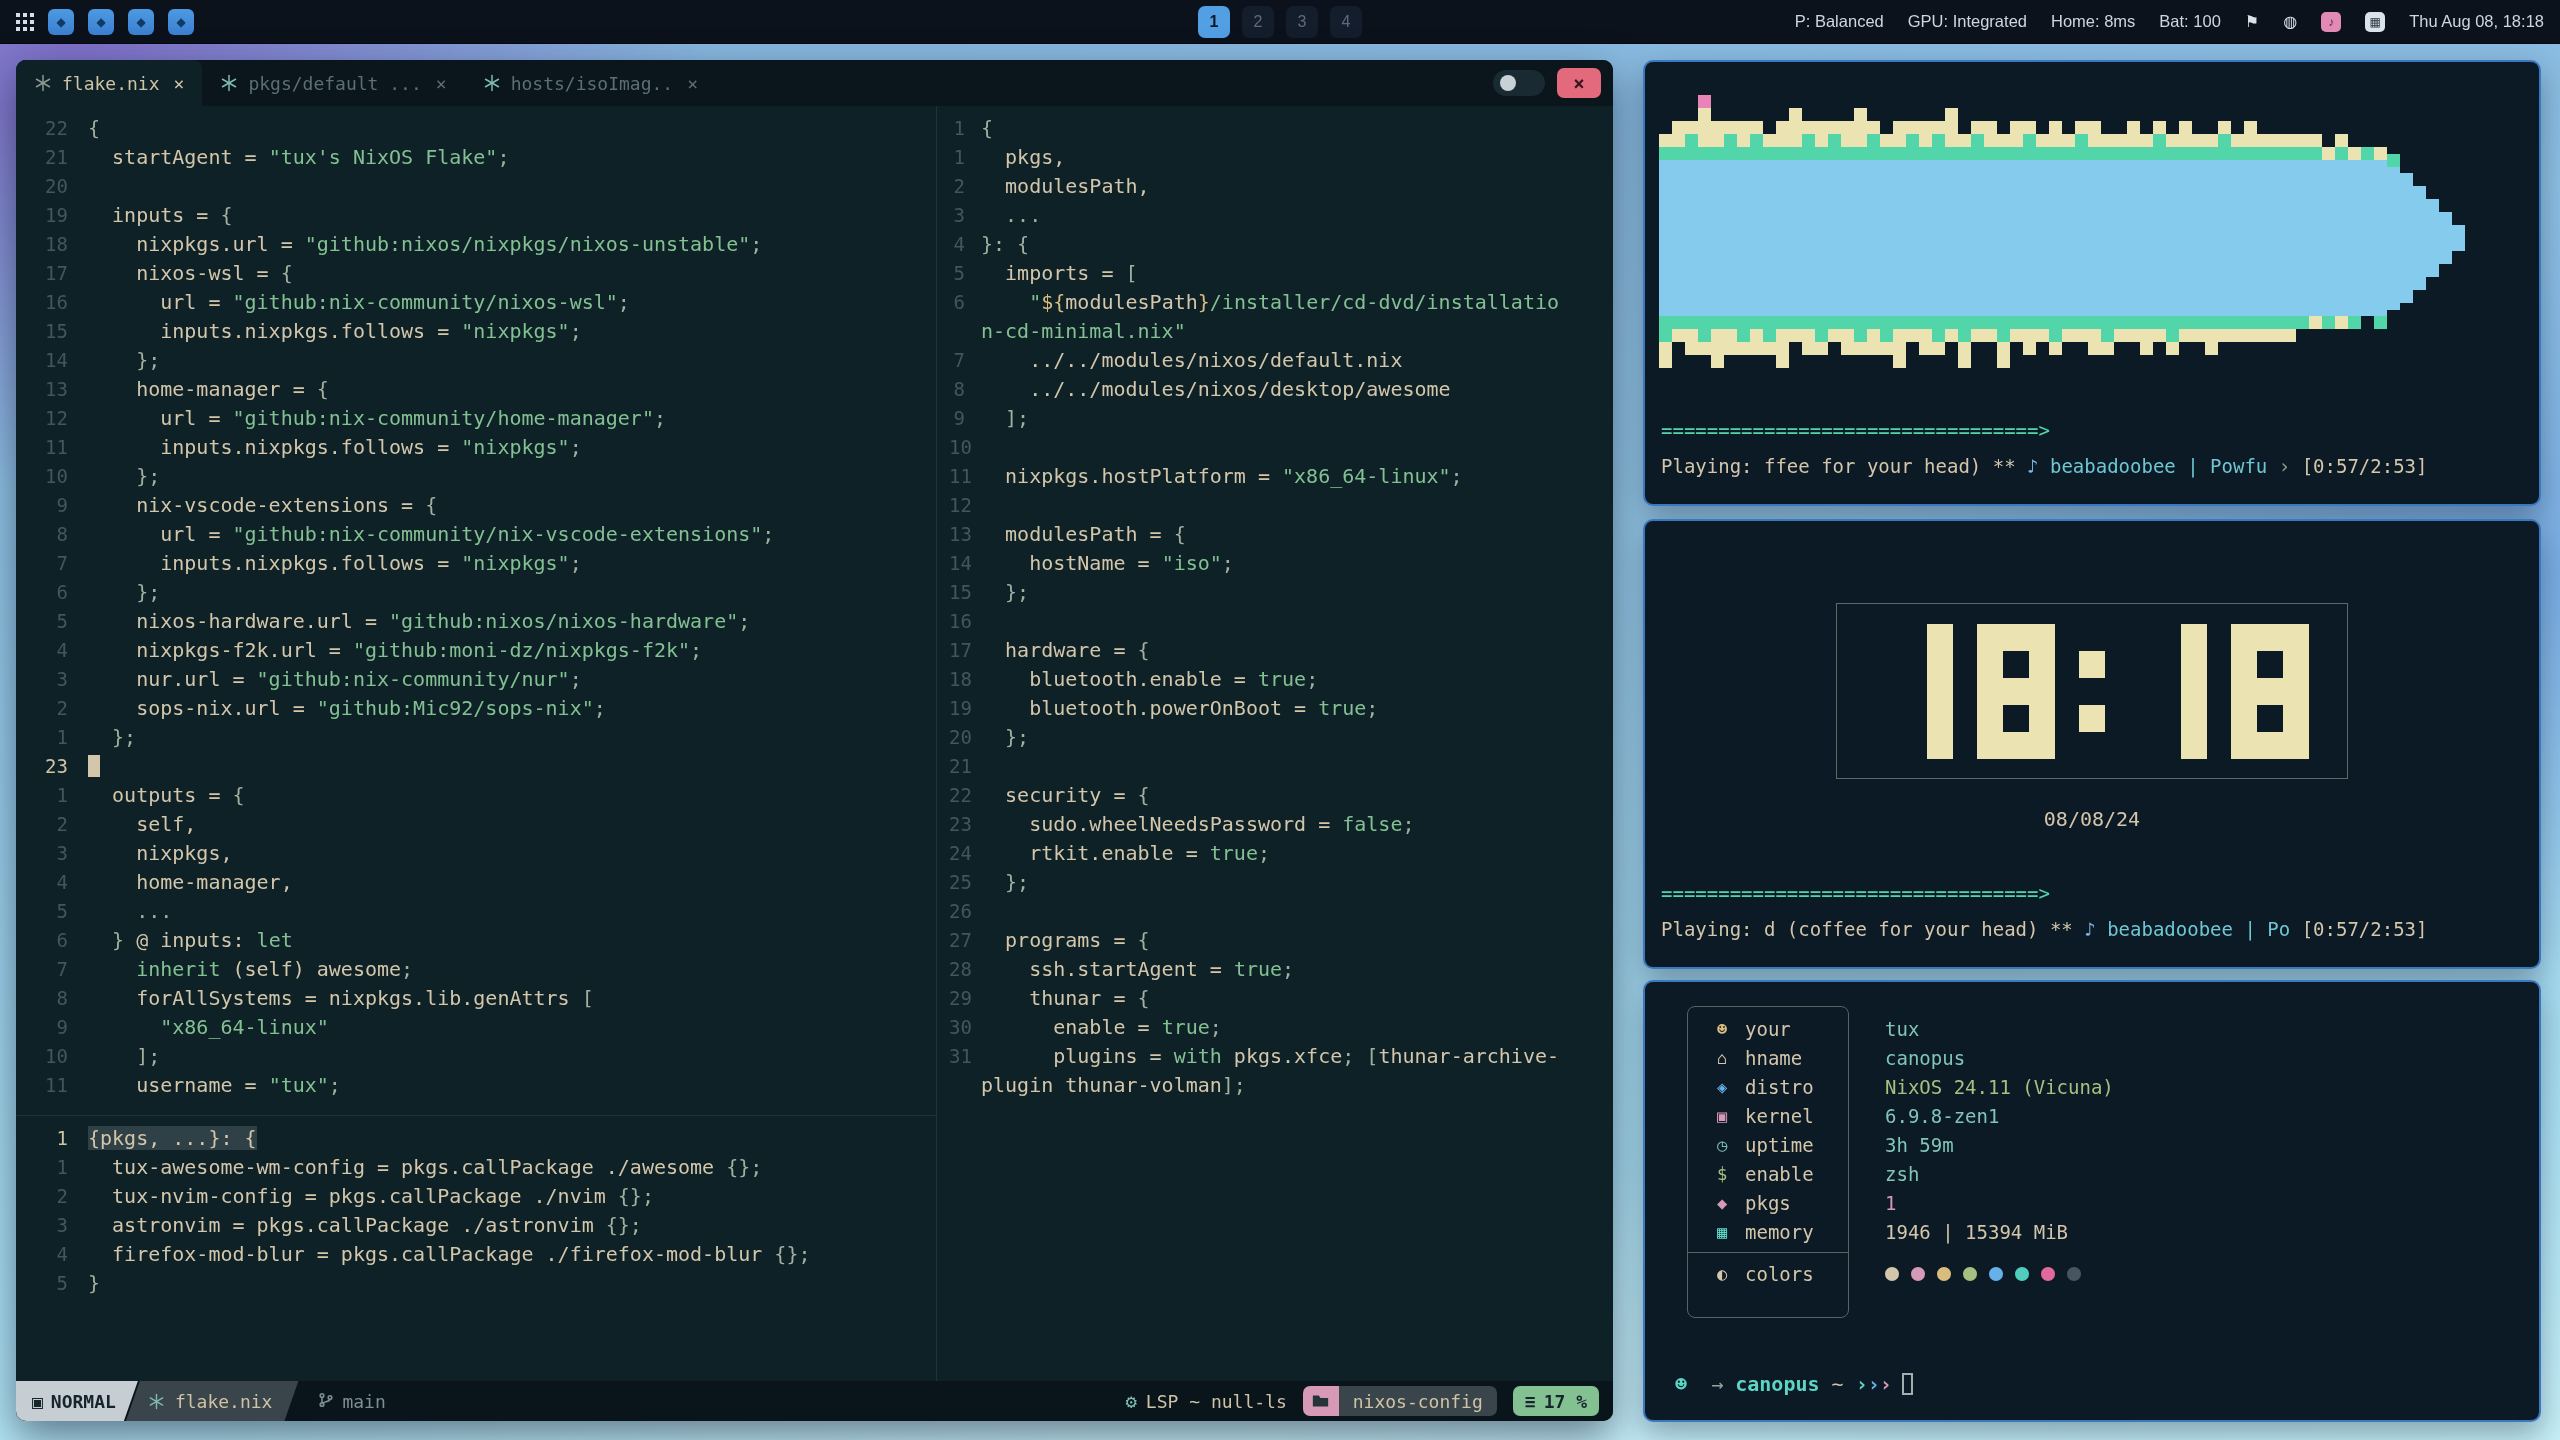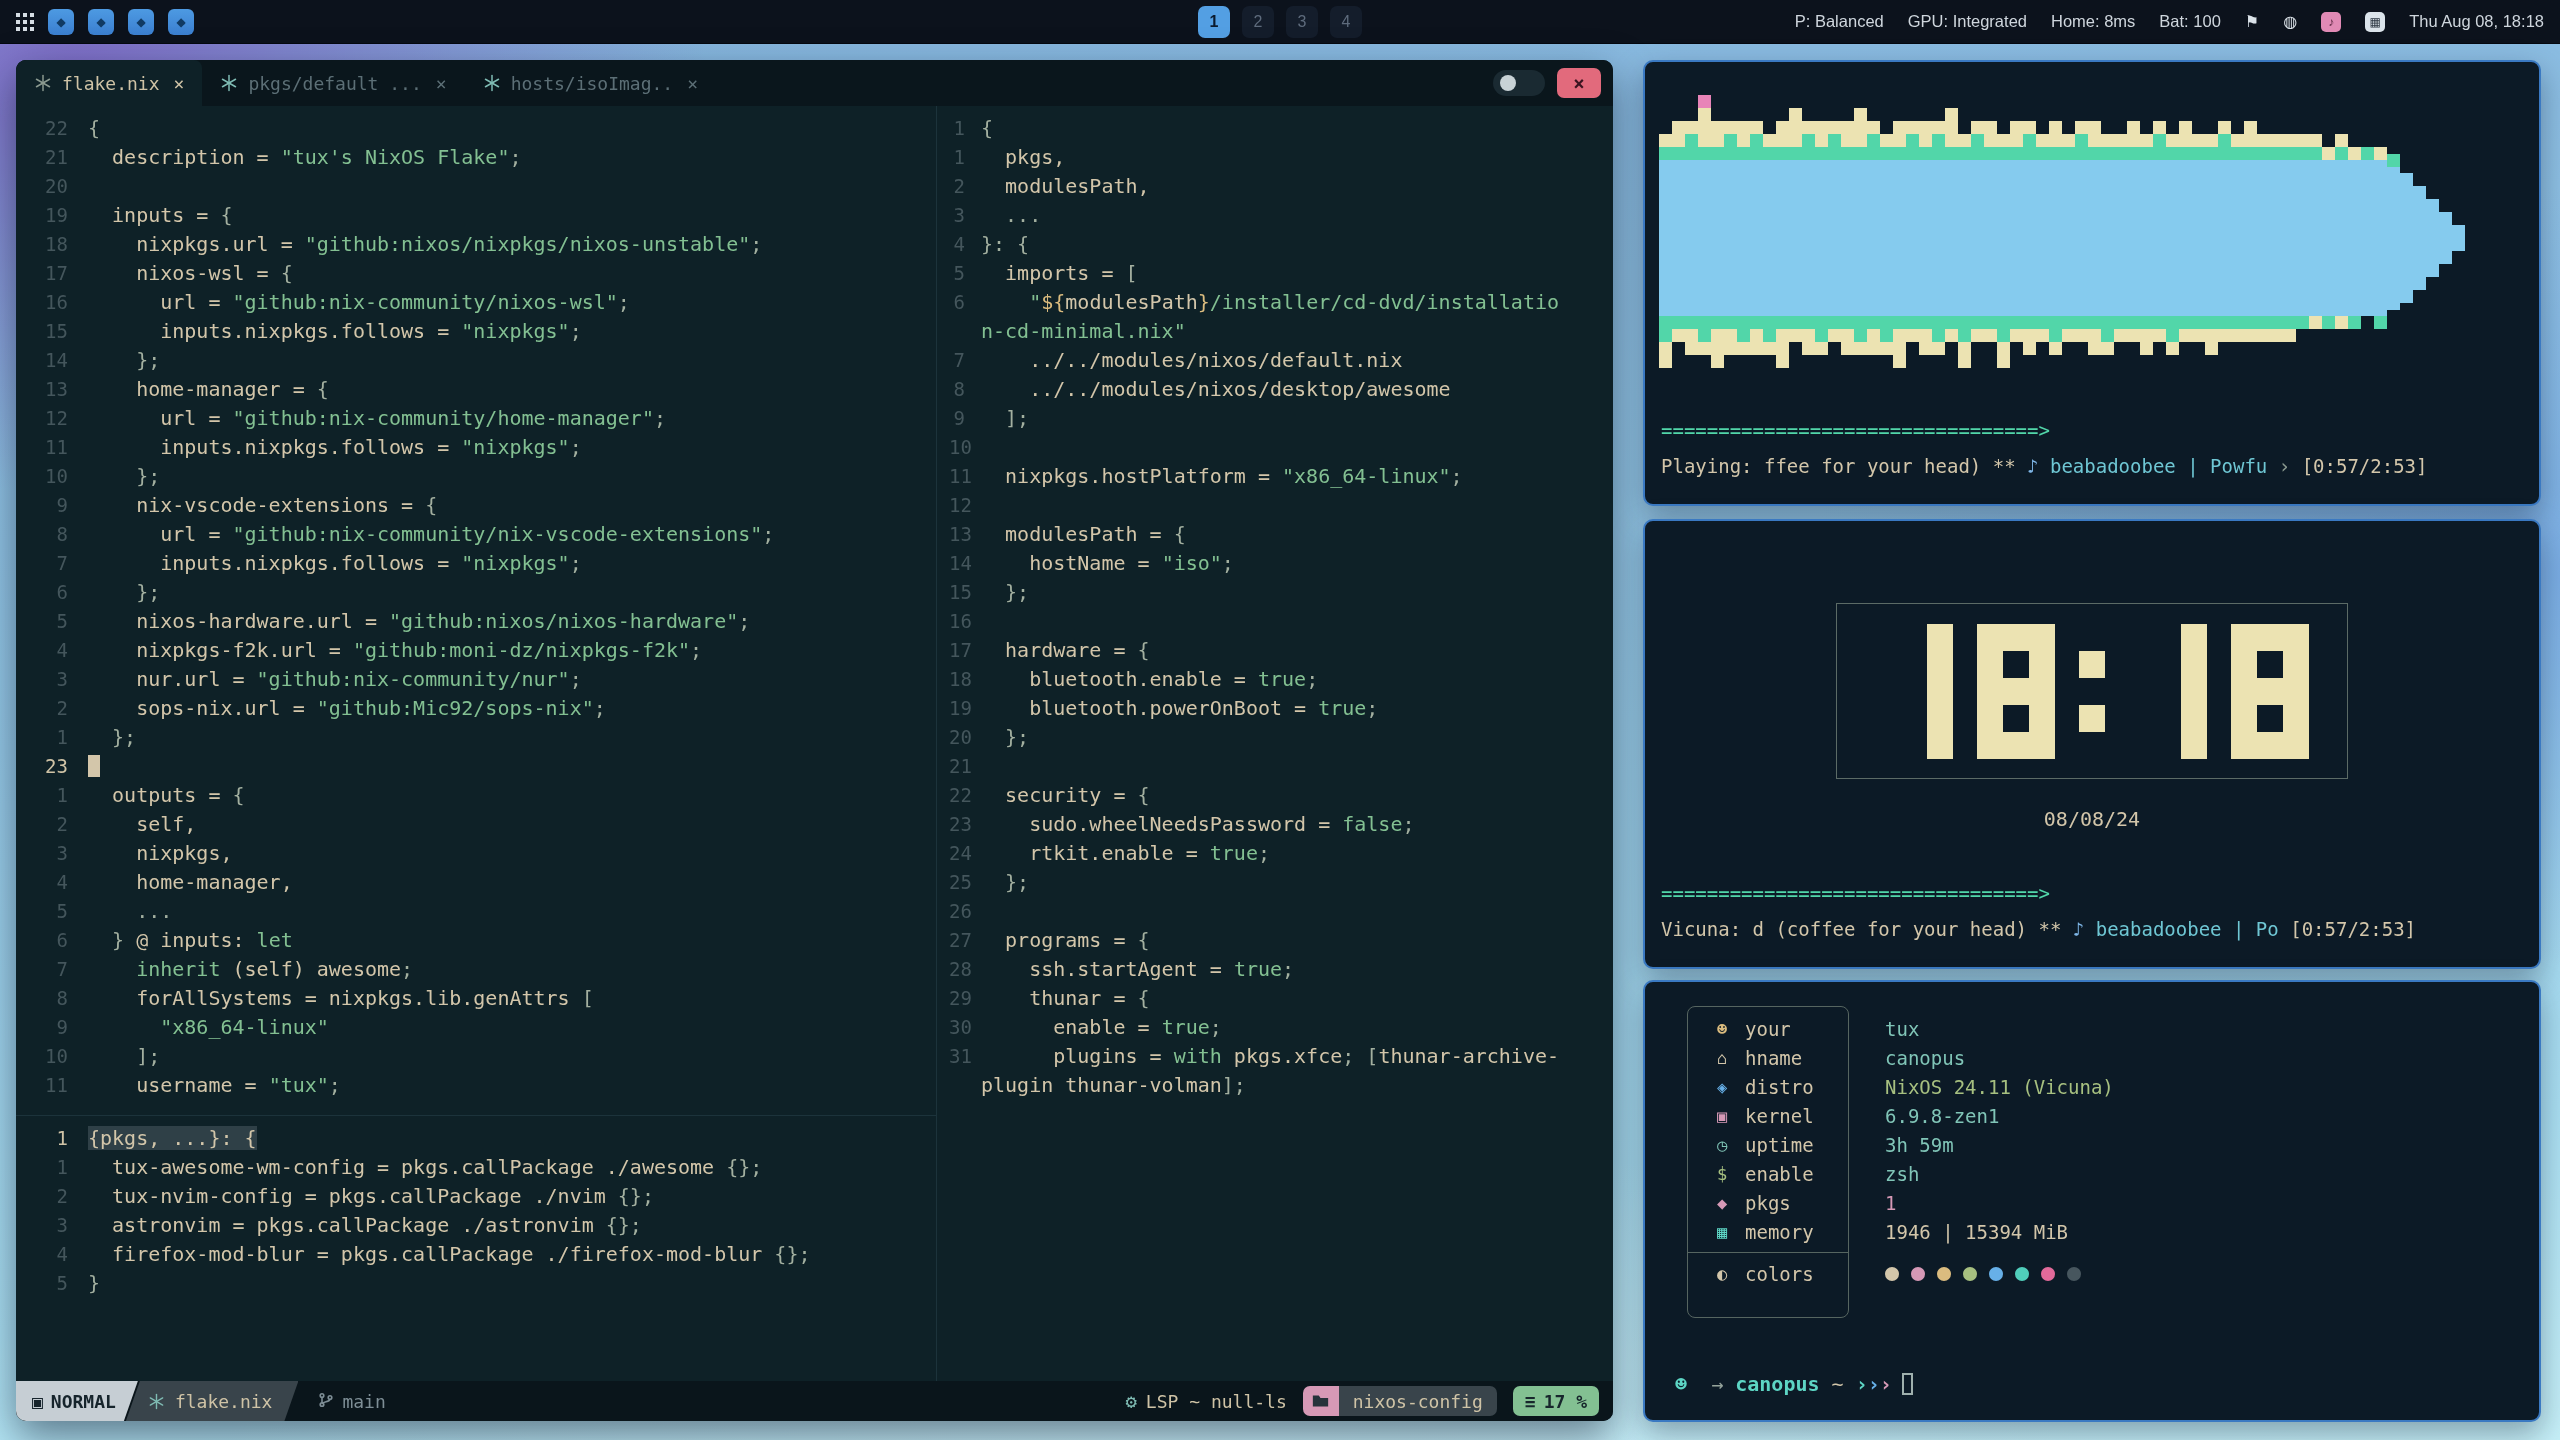--- a/index.html
+++ b/index.html
@@ -199,21 +199,21 @@
     </div>
     <div class="tb-controls">
       <div class="toggle"></div>
       <div class="wclose">×</div>
     </div>
   </div>
   <div class="edbody">
     <div class="leftcol">
       <div class="topcode">
           <div class="crow"><span class="num">22</span><span><span class="tk-pun">{</span></span></div>
-          <div class="crow"><span class="num">21</span><span><span class="tk-fg">  description = </span><span class="tk-str">"tux's NixOS Flake"</span><span class="tk-pun">;</span></span></div>
+          <div class="crow"><span class="num">21</span><span><span class="tk-fg">  startAgent = </span><span class="tk-str">"tux's NixOS Flake"</span><span class="tk-pun">;</span></span></div>
           <div class="crow"><span class="num">20</span><span></span></div>
           <div class="crow"><span class="num">19</span><span><span class="tk-fg">  inputs = </span><span class="tk-pun">{</span></span></div>
           <div class="crow"><span class="num">18</span><span><span class="tk-fg">    nixpkgs.url = </span><span class="tk-str">"github:nixos/nixpkgs/nixos-unstable"</span><span class="tk-pun">;</span></span></div>
           <div class="crow"><span class="num">17</span><span><span class="tk-fg">    nixos-wsl = </span><span class="tk-pun">{</span></span></div>
           <div class="crow"><span class="num">16</span><span><span class="tk-fg">      url = </span><span class="tk-str">"github:nix-community/nixos-wsl"</span><span class="tk-pun">;</span></span></div>
           <div class="crow"><span class="num">15</span><span><span class="tk-fg">      inputs.nixpkgs.follows = </span><span class="tk-str">"nixpkgs"</span><span class="tk-pun">;</span></span></div>
           <div class="crow"><span class="num">14</span><span><span class="tk-pun">    };</span></span></div>
           <div class="crow"><span class="num">13</span><span><span class="tk-fg">    home-manager = </span><span class="tk-pun">{</span></span></div>
           <div class="crow"><span class="num">12</span><span><span class="tk-fg">      url = </span><span class="tk-str">"github:nix-community/home-manager"</span><span class="tk-pun">;</span></span></div>
           <div class="crow"><span class="num">11</span><span><span class="tk-fg">      inputs.nixpkgs.follows = </span><span class="tk-str">"nixpkgs"</span><span class="tk-pun">;</span></span></div>
@@ -817,21 +817,21 @@
           <div class="cell"></div>
           <div class="cell on"></div>
           <div class="cell on"></div>
           <div class="cell on"></div>
           <div class="cell on"></div>
         </div>
       </div>
   </div>
   <div class="clockdate">08/08/24</div>
   <div class="termline sepline sep-pos">=================================&gt;</div>
-  <div class="termline play-pos"><span class="tk-fg">Vicuna: d (coffee for your head) ** </span><span class="tk-note">♪</span><span class="tk-fg"> </span><span class="tk-artist">beabadoobee | Po</span><span class="tk-fg"> [0:57/2:53]</span></div>
+  <div class="termline play-pos"><span class="tk-fg">Playing: d (coffee for your head) ** </span><span class="tk-note">♪</span><span class="tk-fg"> </span><span class="tk-artist">beabadoobee | Po</span><span class="tk-fg"> [0:57/2:53]</span></div>
 </div>
 
 <div class="win" id="fetchwin">
   <div class="fetchbox"></div>
   <div class="fetchrows">
       <div class="frow">
         <span class="fico" style="color: rgb(219, 188, 127);">☻</span>
         <span class="flab">your</span>
         <span class="fval v-teal">tux</span>
       </div>

